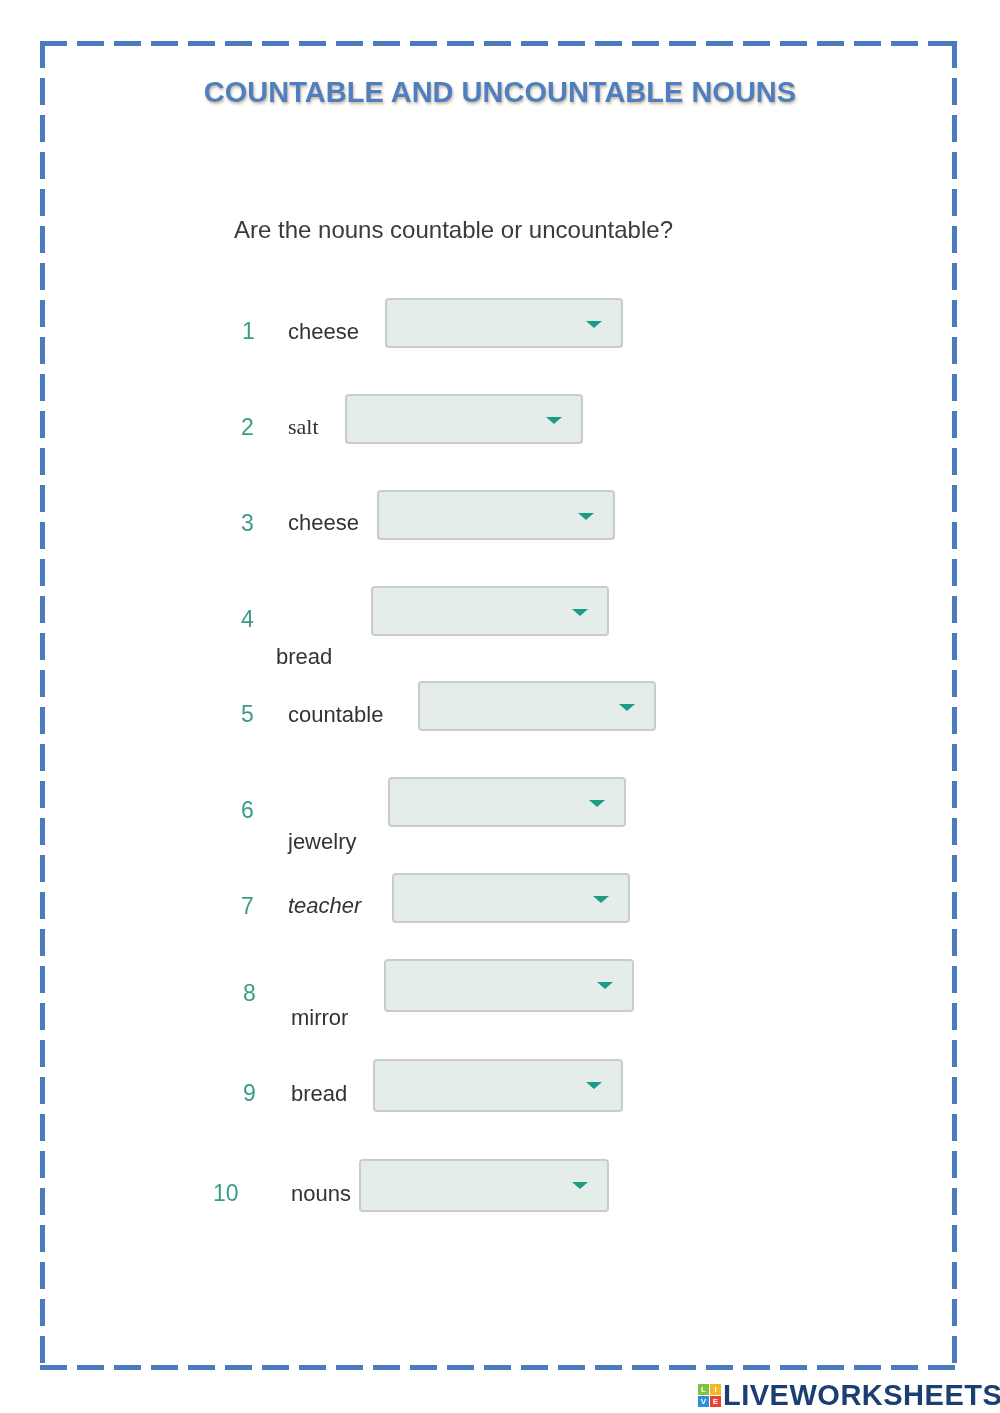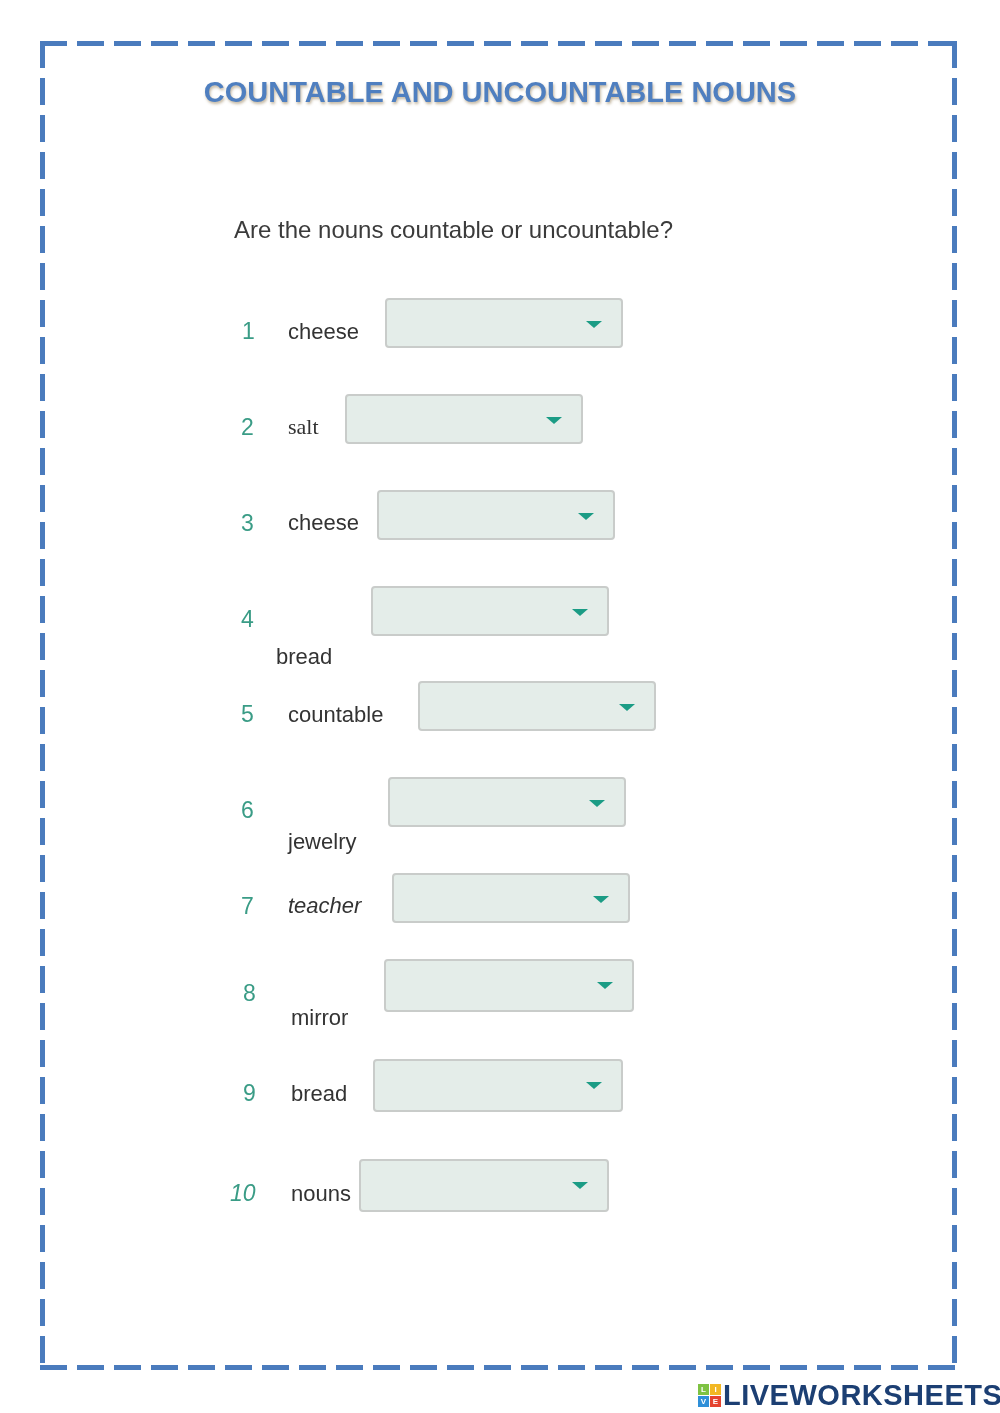--- a/index.html
+++ b/index.html
@@ -121,21 +121,21 @@
 
 <div>
   <span class="num" style="left:243px;top:1080px;">9</span>
   <span class="word" style="left:291px;top:1081px;">bread</span>
   <div class="select" style="left:373px;top:1059px;width:250px;height:53px;">
       <span class="arrow"></span>
     </div>
 </div>
 
 <div>
-  <span class="num" style="left:230px;top:1180px;font-style:italic;">10</span>
+  <span class="num" style="left:213px;top:1180px;">10</span>
   <span class="word" style="left:291px;top:1181px;">nouns</span>
   <div class="select" style="left:359px;top:1159px;width:250px;height:53px;">
       <span class="arrow"></span>
     </div>
 </div>
 
 <div class="logo">
   <div class="logo-icon">
     <span style="background:#7ec242;">L</span>
     <span style="background:#f2b723;">I</span>

